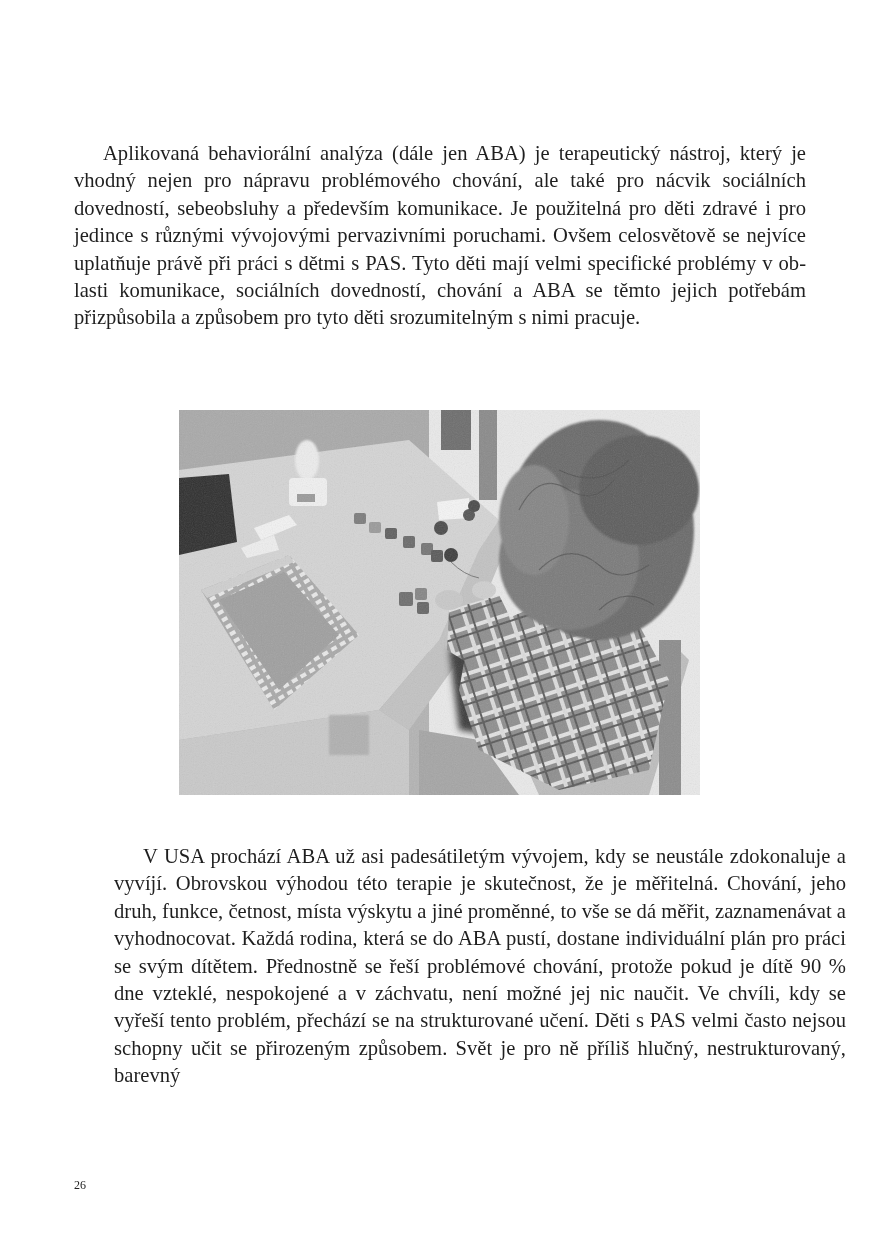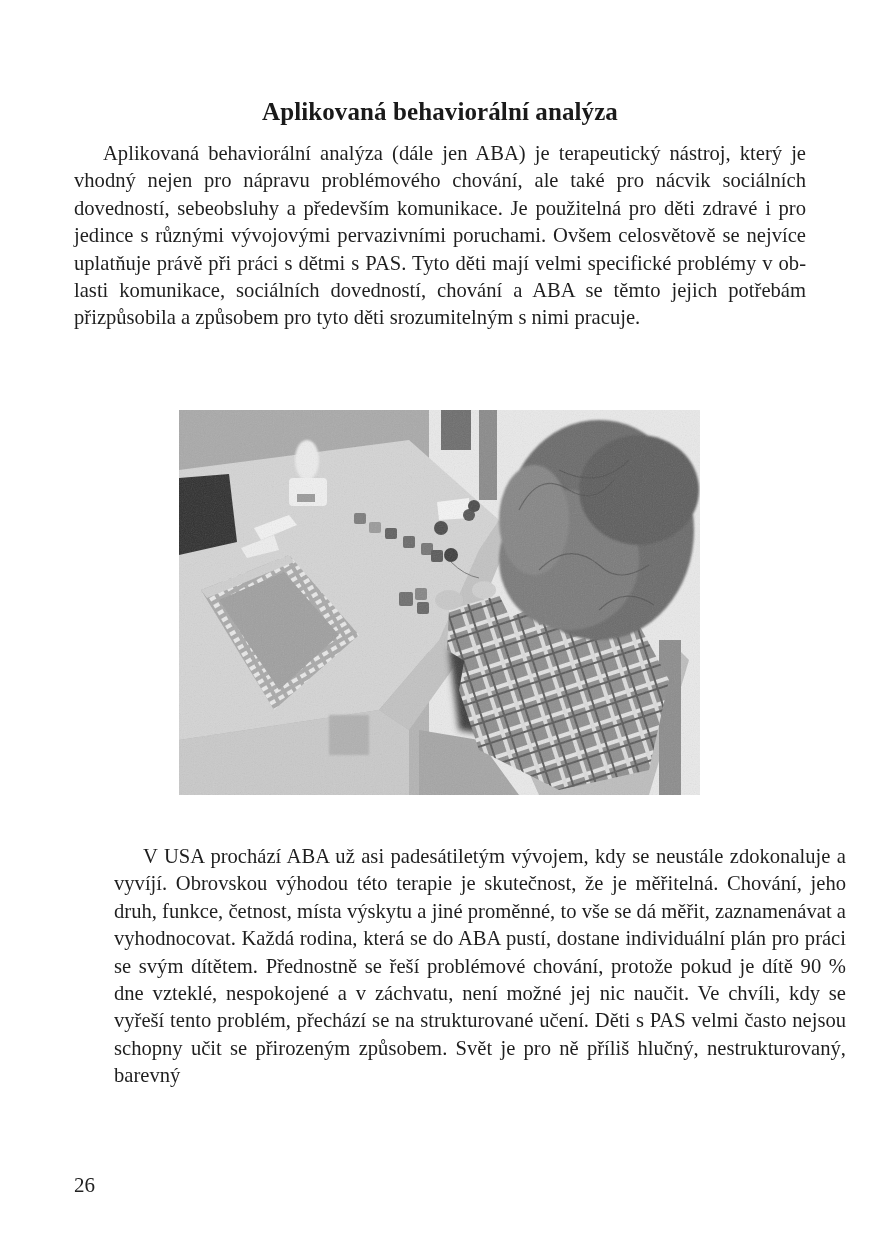--- a/index.html
+++ b/index.html
@@ -62,31 +62,30 @@
     }
     .photo svg {
       display: block;
       width: 100%;
       height: 100%;
     }
     .page-number {
       position: absolute;
       left: 74px;
       top: 1174px;
-      font-size: 21px;
+      font-size: 12px;
       line-height: 22px;
       color: #222;
     }
   </style>
 </head>
 <body>
 
 <div class="page">
 
-  <h1 class="title">Aplikovaná behaviorální analýza</h1>
 
   <p class="para para-1">Aplikovaná behaviorální analýza (dále jen ABA) je terapeutický ná­stroj, který je vhodný nejen pro nápravu problémového chování, ale také pro nácvik sociálních dovedností, sebeobsluhy a především komu­nikace. Je použitelná pro děti zdravé i pro jedince s různými vývojovými pervazivními poruchami. Ovšem celosvětově se nejvíce uplatňuje právě při práci s dětmi s PAS. Tyto děti mají velmi specifické problémy v ob­lasti komunikace, sociálních dovedností, chování a ABA se těmto jejich potřebám přizpůsobila a způsobem pro tyto děti srozumitelným s nimi pracuje.</p>
 
   <div class="photo">
     <svg viewBox="0 0 521 385" preserveAspectRatio="none">
       <defs>
         <filter id="grain" x="0" y="0" width="100%" height="100%">
           <feTurbulence type="fractalNoise" baseFrequency="0.9" numOctaves="2" seed="3" result="n"></feTurbulence>
           <feColorMatrix type="saturate" values="0" in="n" result="g"></feColorMatrix>
           <feComponentTransfer in="g" result="g2">

